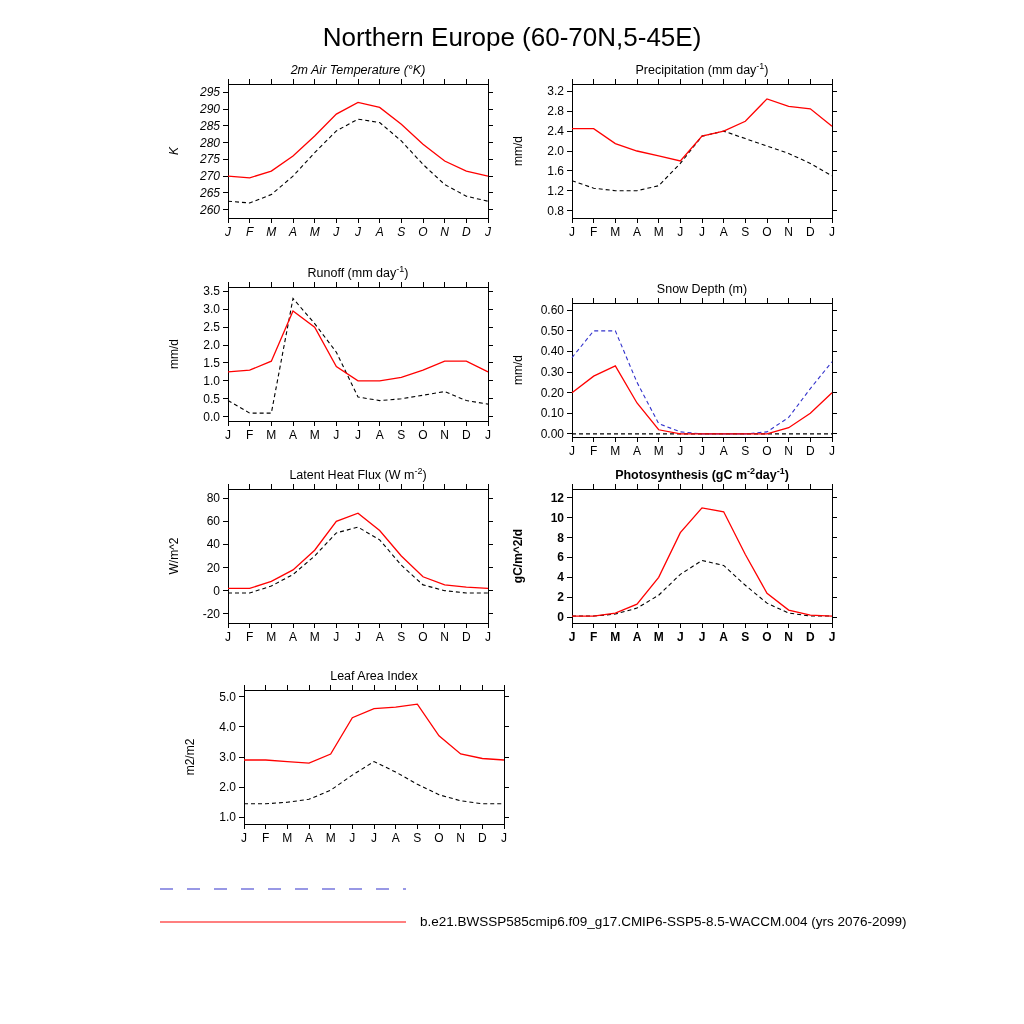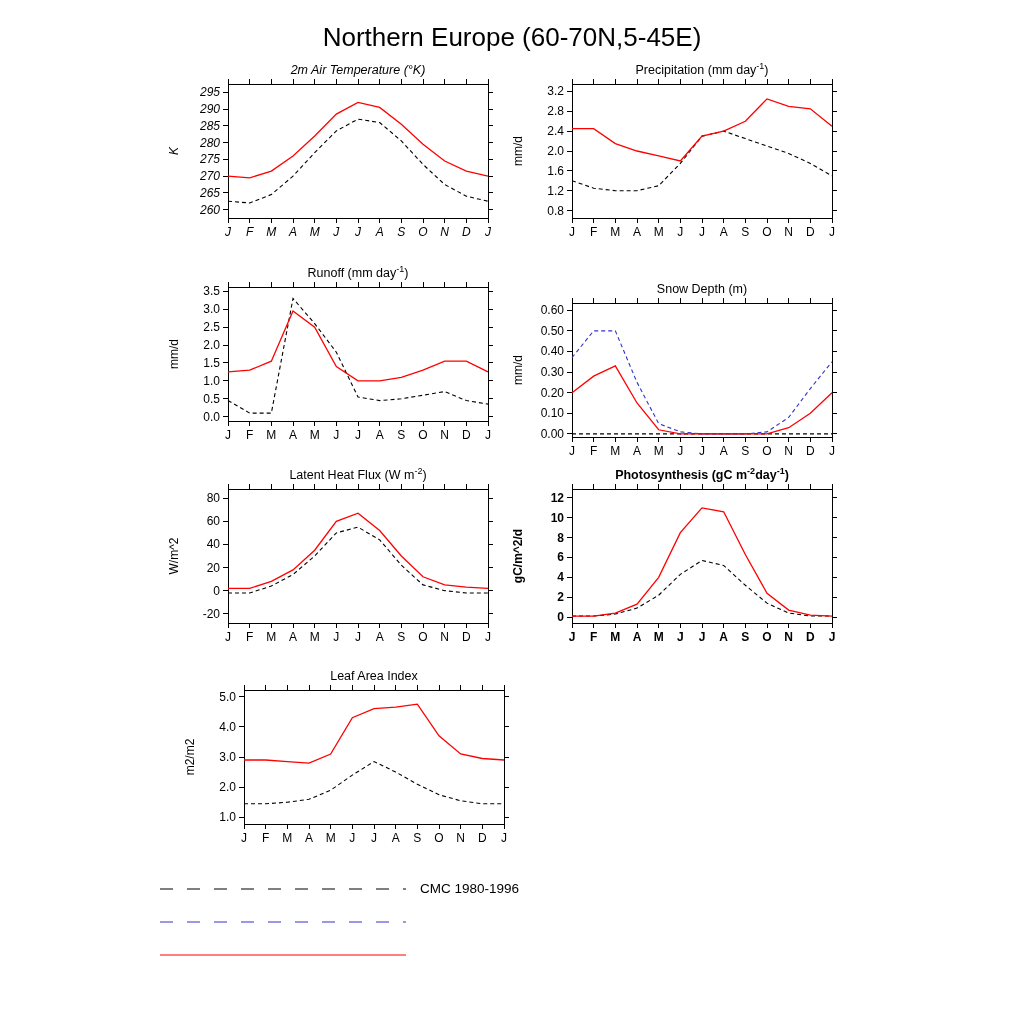--- a/index.html
+++ b/index.html
@@ -505,28 +505,23 @@
         <line x1="340" y1="30.639639639639626" x2="345" y2="30.639639639639626" stroke="#000" shape-rendering="crispEdges"></line>
         <text x="72" y="34.639639639639626" text-anchor="end" font-size="12" fill="#000">5.0</text>
         <polyline points="80.00,137.78 101.67,137.78 123.33,136.27 145.00,133.25 166.67,124.20 188.33,109.11 210.00,95.53 231.67,106.09 253.33,118.16 275.00,128.73 296.67,134.76 318.33,137.78 340.00,137.78" fill="none" stroke="#000000" stroke-width="1.1" stroke-dasharray="4,3"></polyline>
         <polyline points="80.00,94.02 101.67,94.02 123.33,95.53 145.00,97.04 166.67,87.98 188.33,51.77 210.00,42.71 231.67,41.20 253.33,38.18 275.00,69.87 296.67,87.98 318.33,92.51 340.00,94.02" fill="none" stroke="#ff0000" stroke-width="1.3"></polyline>
       </svg>
   </div>
 
   <div class="legend">
     <div class="legend-row">
       <svg class="legend-line" width="250" height="14">
-          <line x1="2" y1="7" x2="248" y2="7" stroke-width="1.2" stroke="#000000" stroke-dasharray="13,14"></line>
-        </svg>
-      <span class="legend-label">CMC 1980-1996</span>
-    </div>
-    <div class="legend-row">
-      <svg class="legend-line" width="250" height="14">
           <line x1="2" y1="7" x2="248" y2="7" stroke-width="1.2" stroke="#3333cc" stroke-dasharray="13,14"></line>
         </svg>
     </div>
     <div class="legend-row">
       <svg class="legend-line" width="250" height="14">
           <line x1="2" y1="7" x2="248" y2="7" stroke-width="1.2" stroke="#ff0000"></line>
         </svg>
+      <span class="legend-label">b.e21.BWSSP585cmip6.f09_g17.CMIP6-SSP5-8.5-WACCM.004 (yrs 2076-2099)</span>
     </div>
   </div>
 </div>
 
 </body></html>

